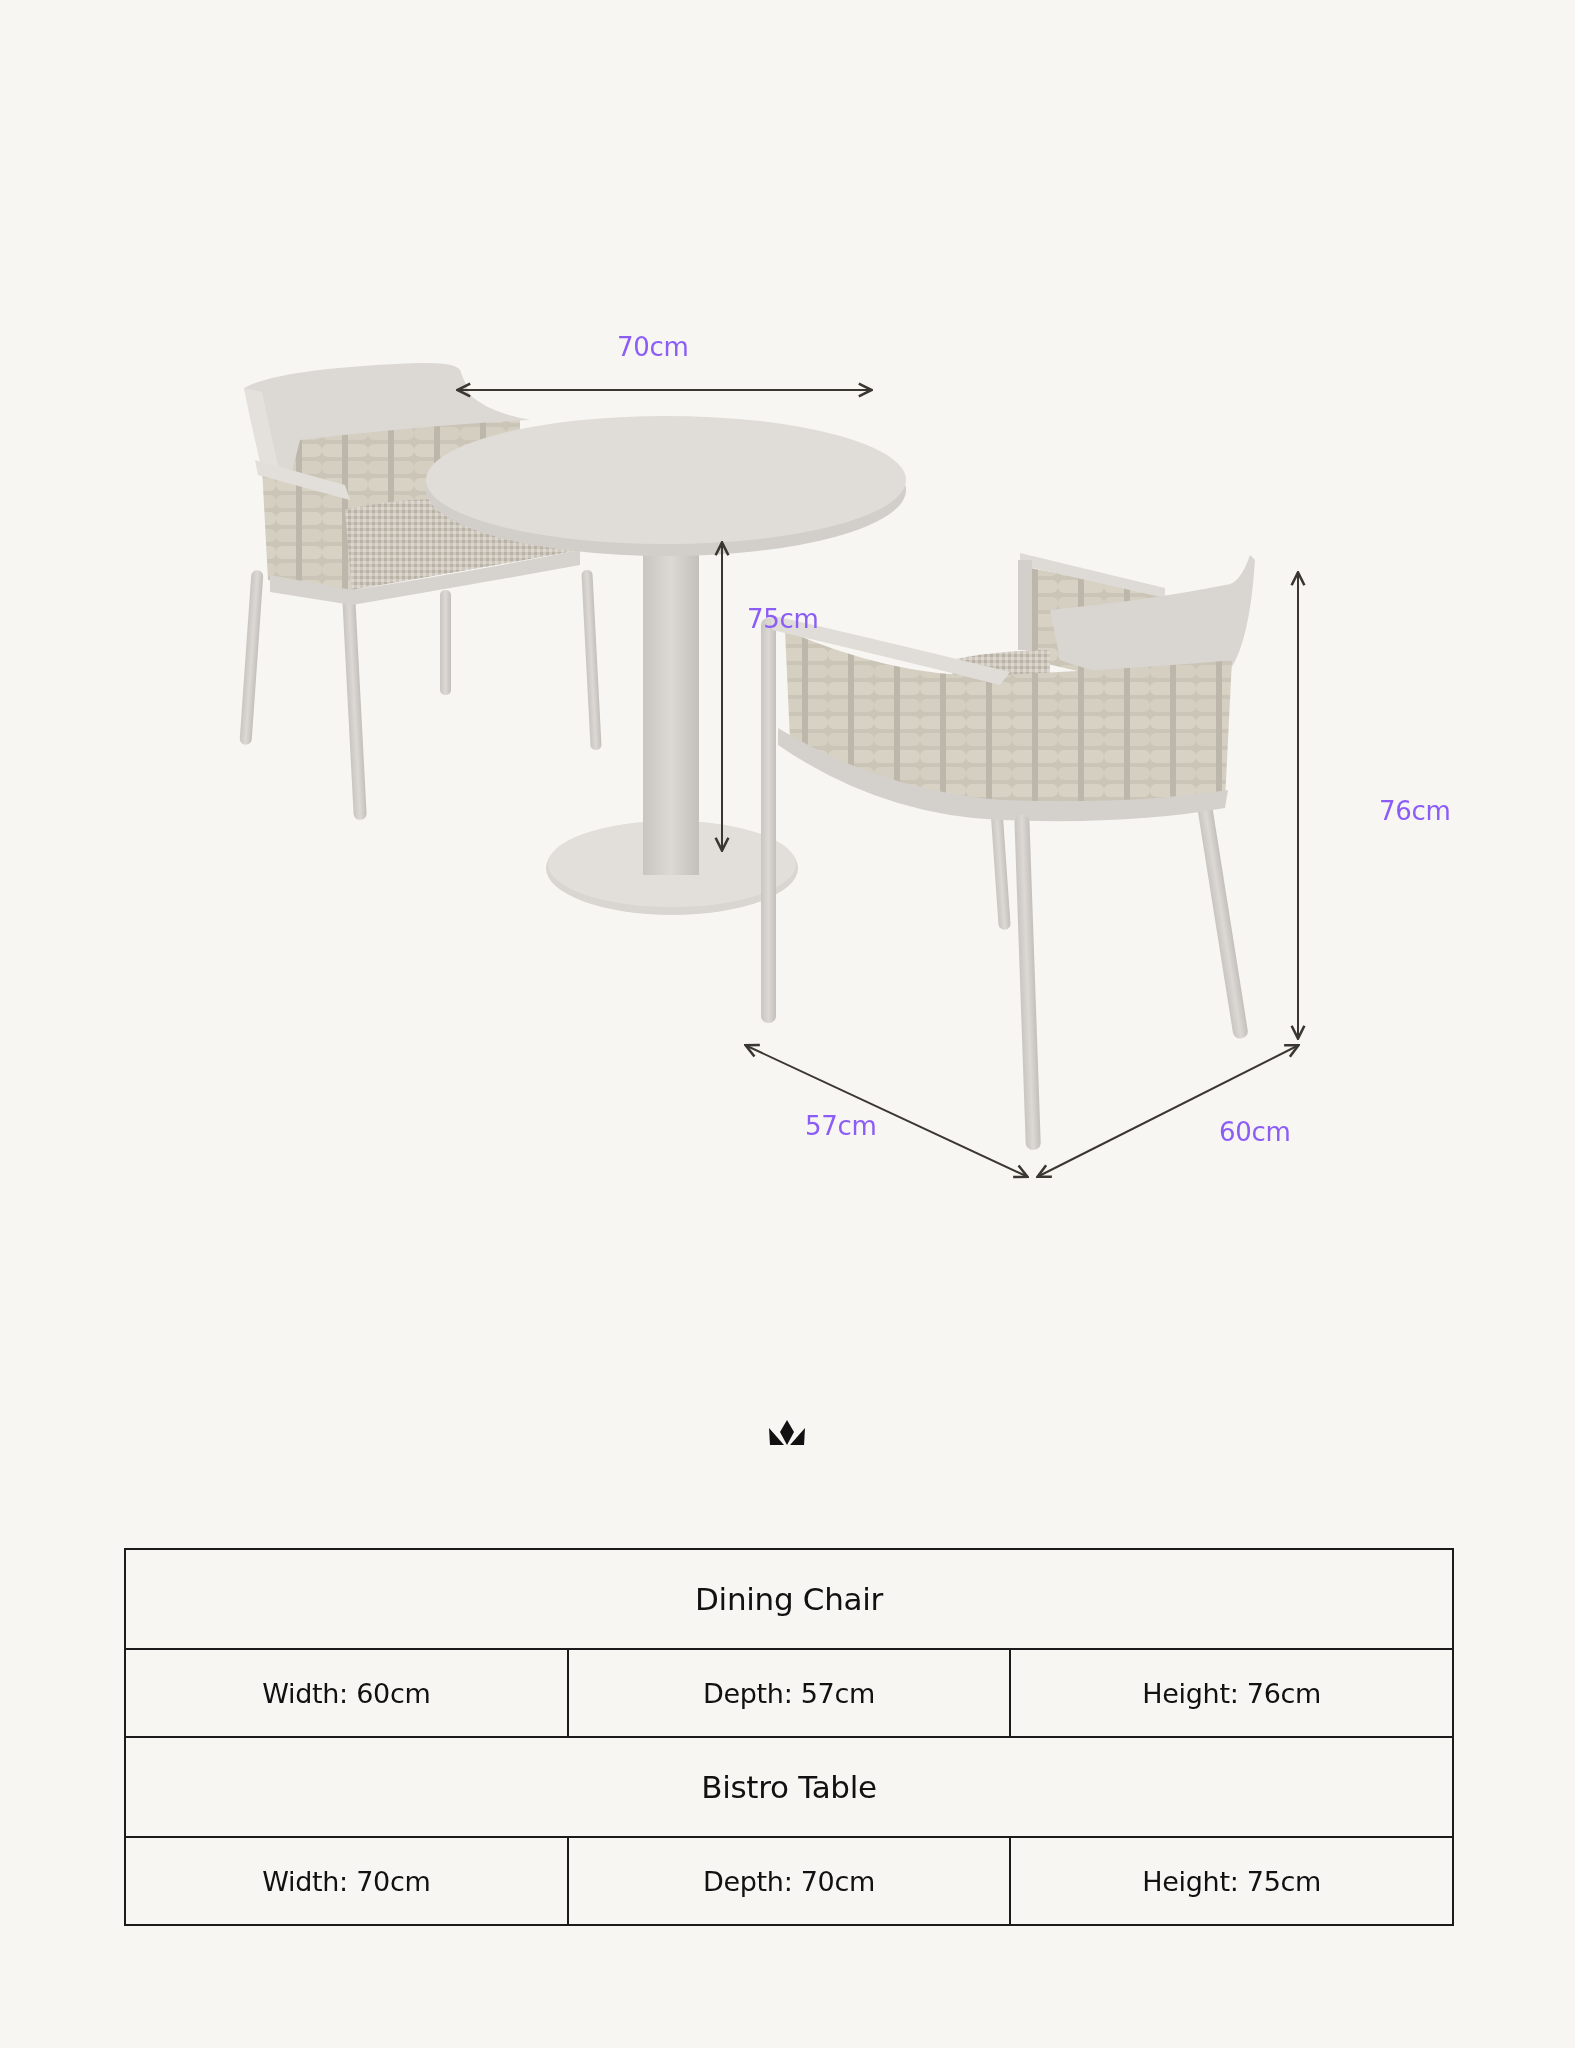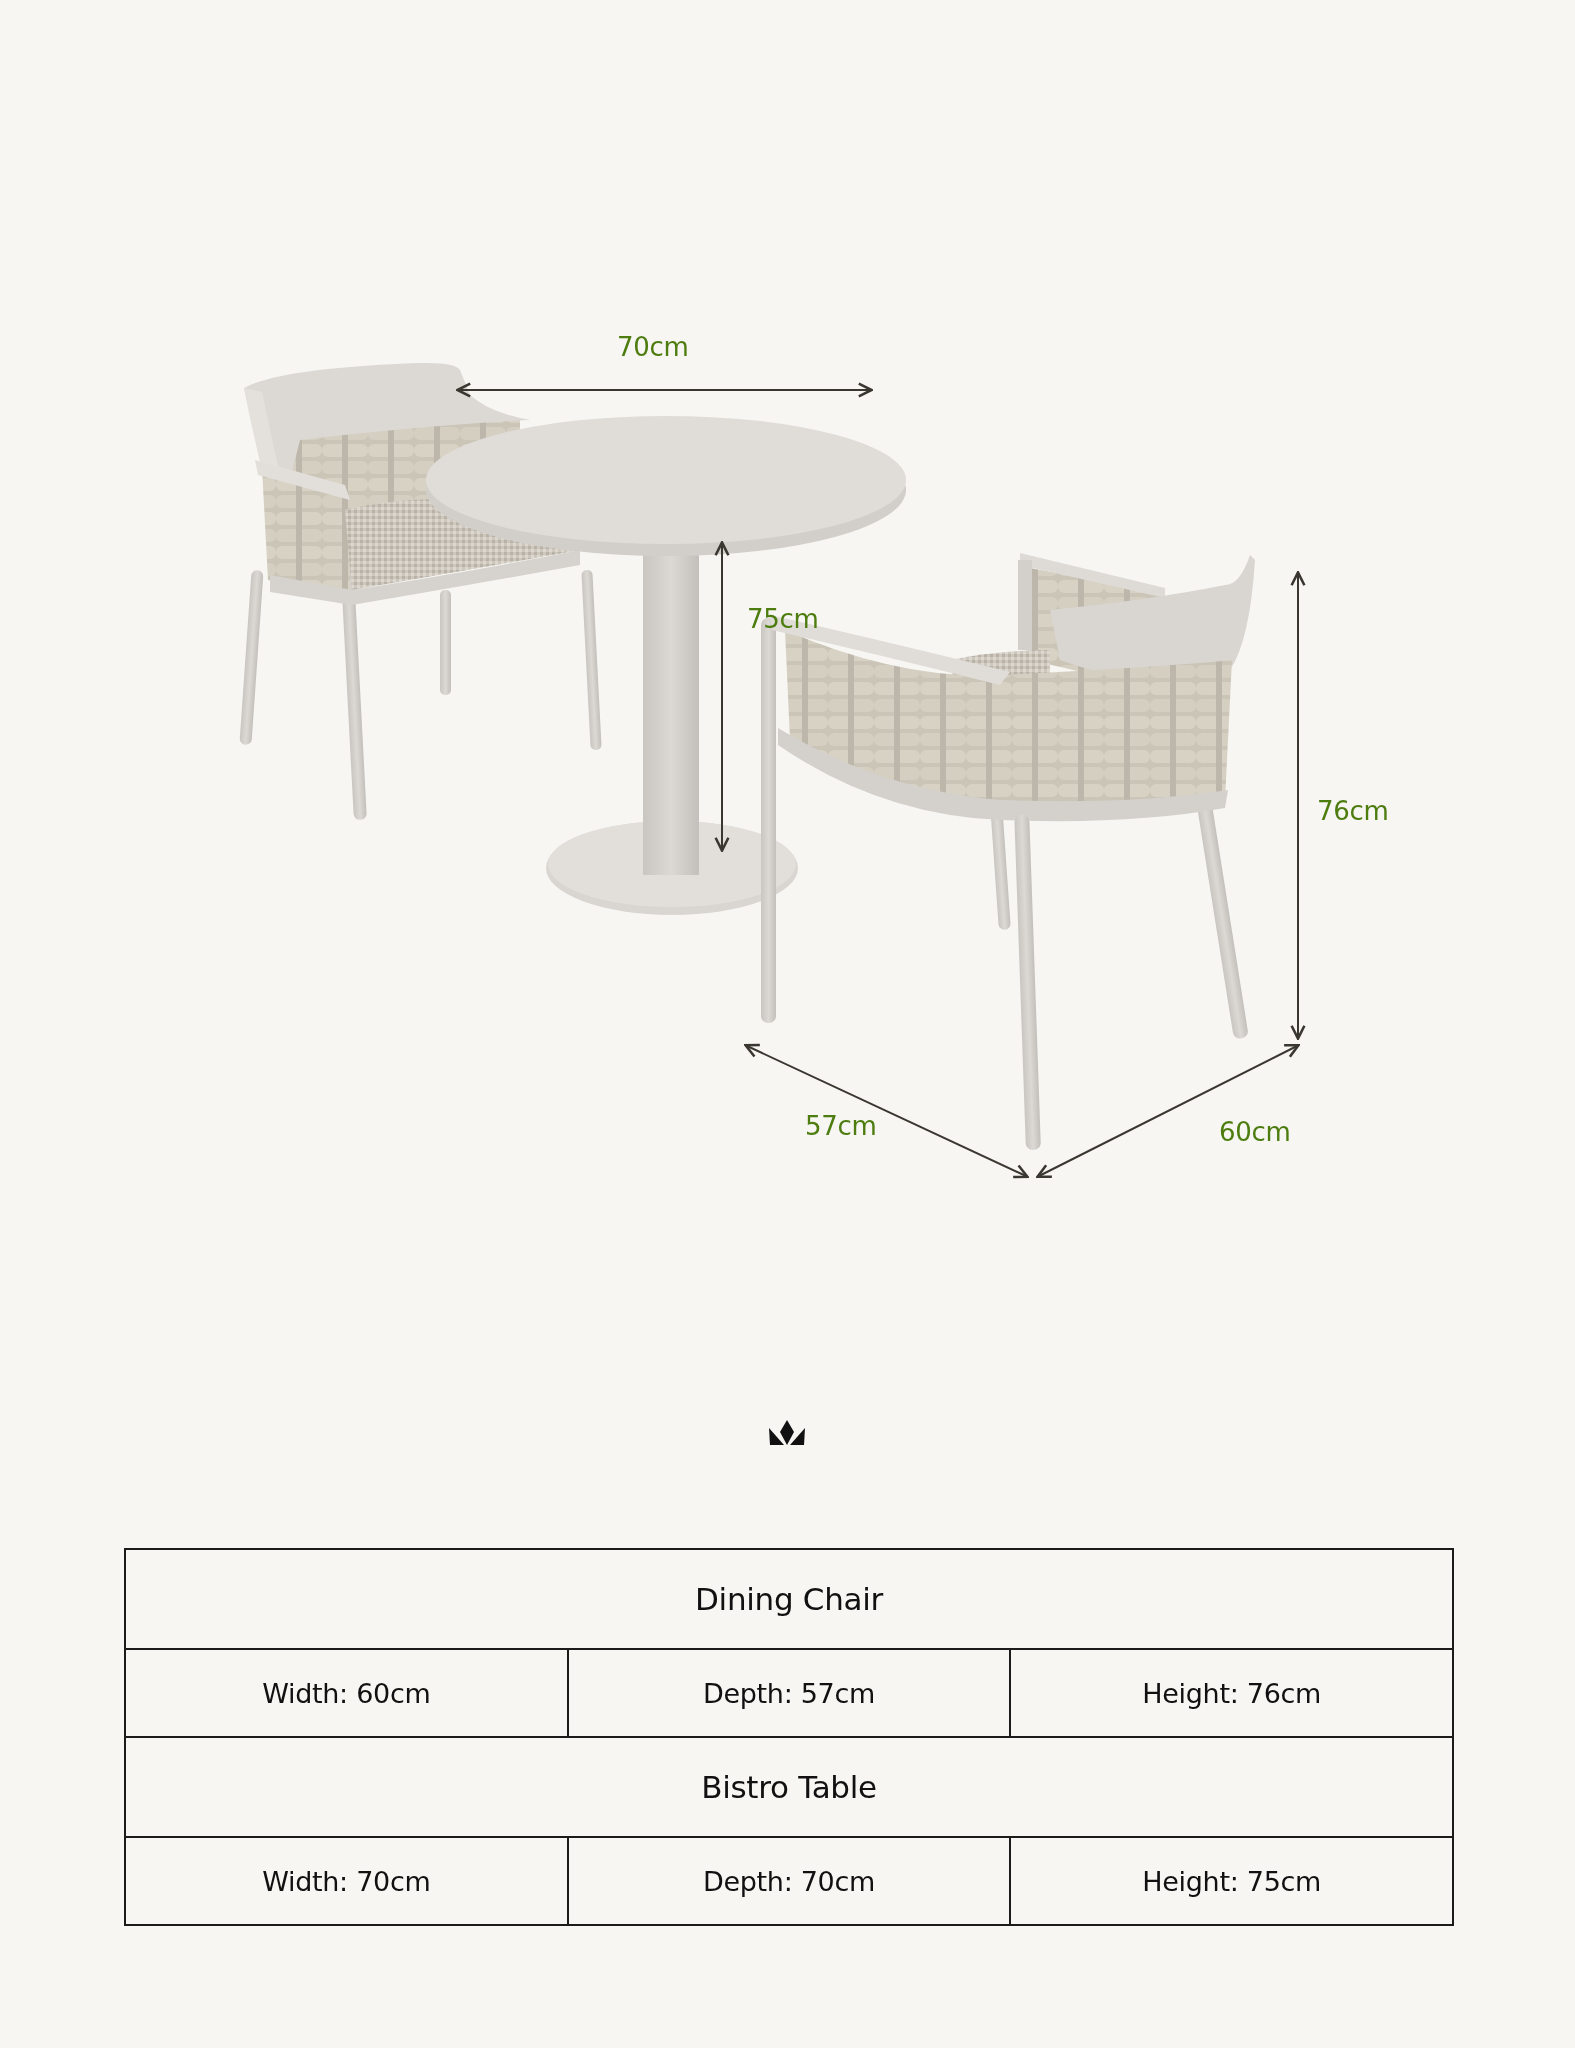--- a/index.html
+++ b/index.html
@@ -2,21 +2,21 @@
 <html><head>
 <meta charset="utf-8">
 <style>
   html, body { margin:0; padding:0; }
   body {
     width:1575px; height:2048px; background:#f7f6f3; position:relative; overflow:hidden;
     font-family:"Liberation Sans", "DejaVu Sans", sans-serif; color:#111;
   }
   .illustration { position:absolute; left:0; top:0; width:1575px; height:1250px; }
   .dim-label {
-    position:absolute; font-size:26px; color:#4d7c0f; white-space:nowrap;
+    position:absolute; font-size:26px; color:#8b5cf6; white-space:nowrap;
     font-family:"DejaVu Sans", sans-serif; letter-spacing:-0.3px;
   }
   .crown { position:absolute; left:766px; top:1418px; width:42px; height:30px; }
   .spec-table {
     position:absolute; left:124px; top:1548px; width:1330px;
     border-collapse:collapse; table-layout:fixed;
   }
   .spec-table td {
     border:2px solid #1b1b1b; text-align:center; vertical-align:middle;
     font-family:"DejaVu Sans", sans-serif; letter-spacing:-0.3px;
@@ -111,21 +111,21 @@
       <line x1="459" y1="390" x2="870" y2="390" marker-start="url(#ah)" marker-end="url(#ah)"></line>
       <line x1="722" y1="544" x2="722" y2="849" marker-start="url(#ah)" marker-end="url(#ah)"></line>
       <line x1="1298" y1="574" x2="1298" y2="1037" marker-start="url(#ah)" marker-end="url(#ah)"></line>
       <line x1="747" y1="1046" x2="1026" y2="1176" marker-start="url(#ah)" marker-end="url(#ah)"></line>
       <line x1="1039" y1="1176" x2="1297" y2="1046" marker-start="url(#ah)" marker-end="url(#ah)"></line>
     </g>
   </svg>
 
   <span class="dim-label" style="left:617px; top:332px;">70cm</span>
   <span class="dim-label" style="left:747px; top:604px;">75cm</span>
-  <span class="dim-label" style="left:1317px; top:796px;">76cm</span>
+  <span class="dim-label" style="left:1379px; top:796px;">76cm</span>
   <span class="dim-label" style="left:805px; top:1111px;text-align:right;">57cm</span>
   <span class="dim-label" style="left:1175px; top:1117px;margin-left:44px;">60cm</span>
 </div>
 
 <svg class="crown" viewBox="0 0 42 30">
   <path d="M21,2 L28,14 L21,27 L14,14 Z" fill="#111"></path>
   <path d="M3,10 L18,27 L4,27 Z" fill="#111"></path>
   <path d="M39,10 L24,27 L38,27 Z" fill="#111"></path>
 </svg>
 

